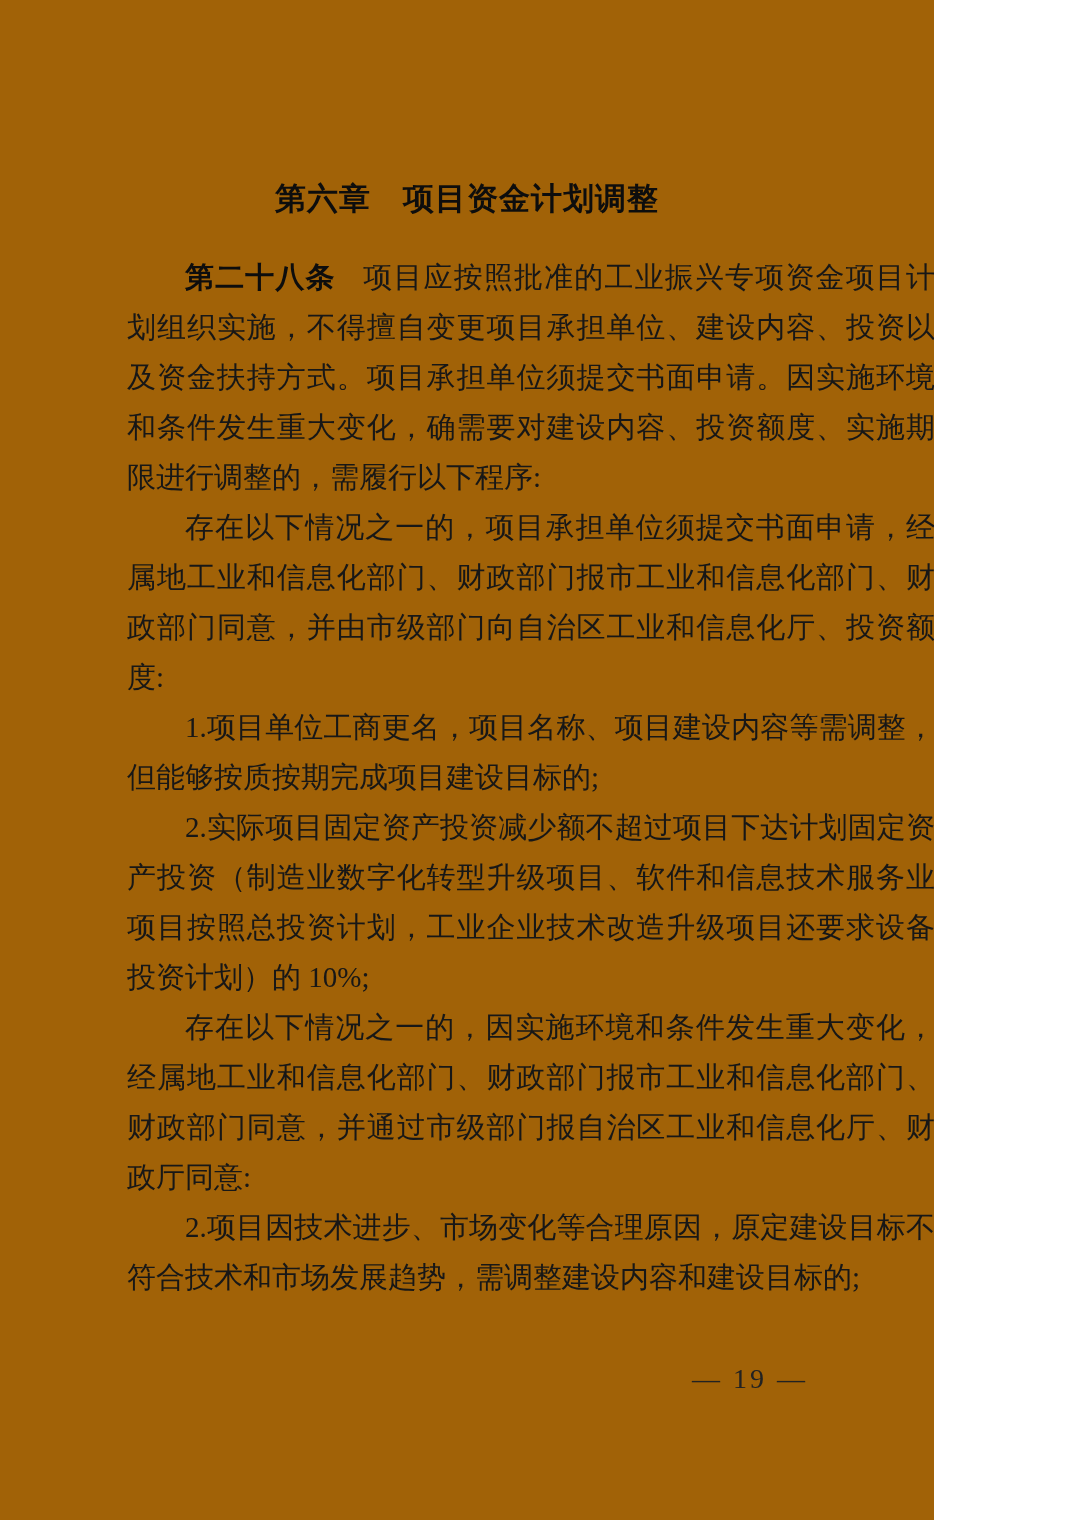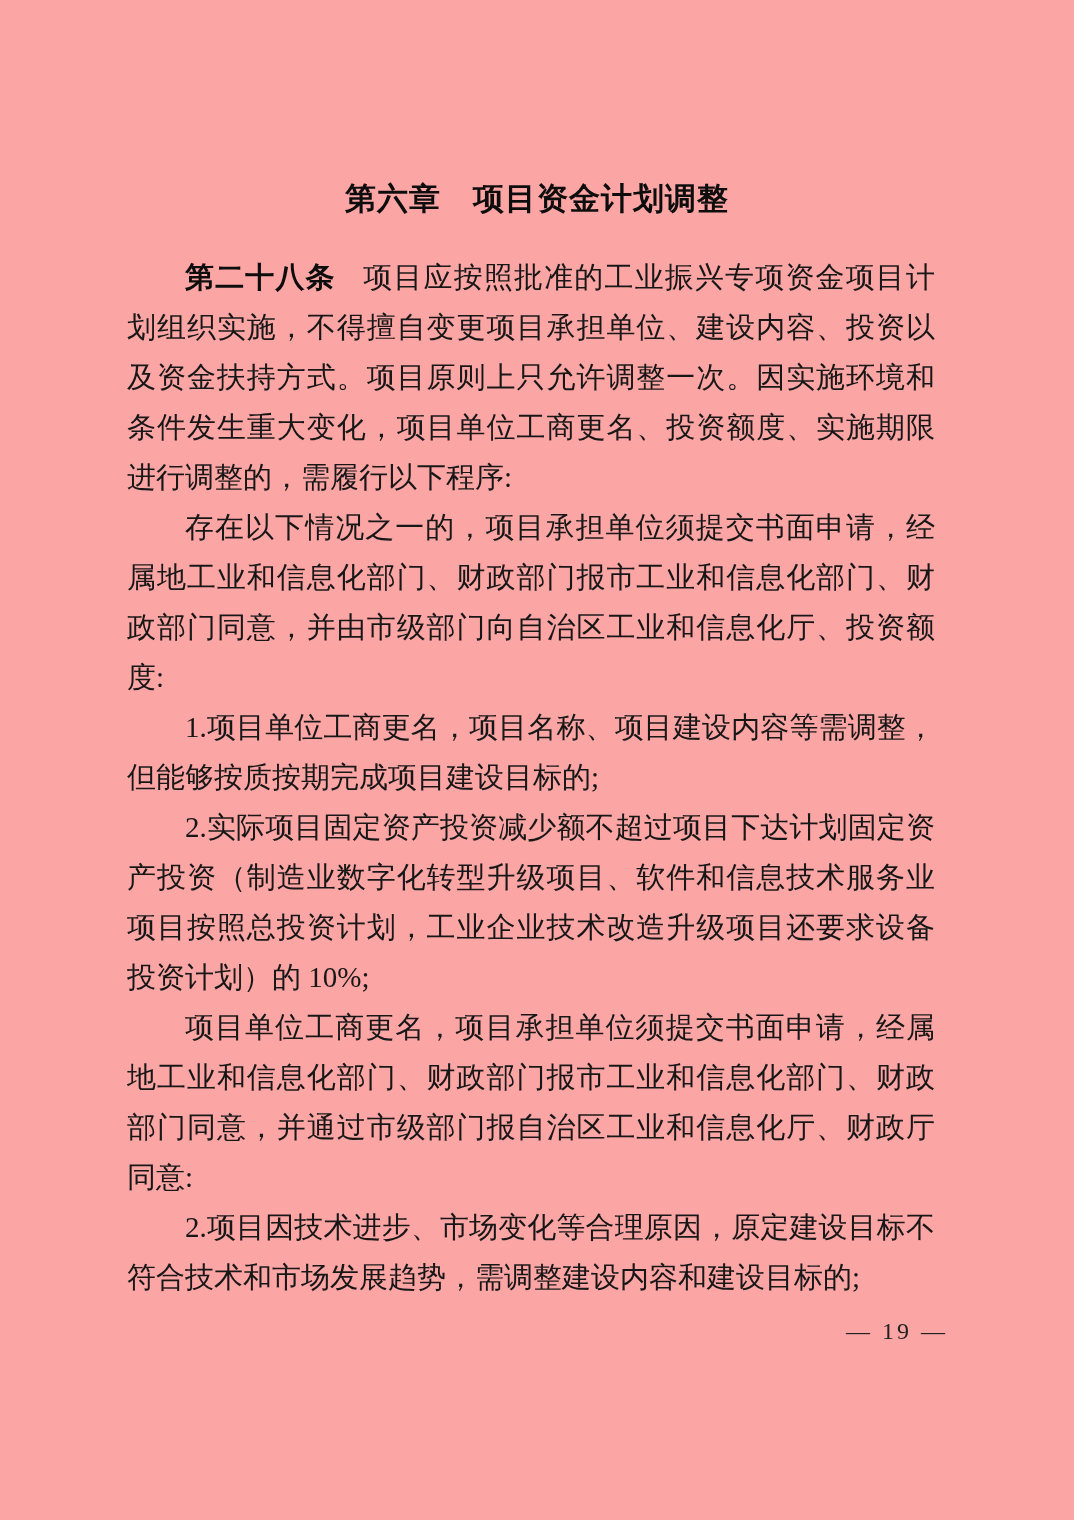--- a/index.html
+++ b/index.html
@@ -2,23 +2,23 @@
 <html><head>
 <meta charset="utf-8">
 <style>
   * { margin: 0; padding: 0; box-sizing: border-box; }
   html, body {
     background: #ffffff;
     font-family: "Liberation Serif", "DejaVu Serif", serif;
   }
   .page {
     position: relative;
-    width: 1074px;
+    width: 934px;
     height: 1520px;
-    background: #fca5a5;
+    background: #a16207;
     overflow: hidden;
     color: #161616;
   }
   .chapter-title {
     position: absolute;
     top: 180px;
     left: 0;
     width: 100%;
     text-align: center;
     font-family: "Liberation Sans", "DejaVu Sans", sans-serif;
@@ -47,47 +47,47 @@
     font-family: Liberation Serif, serif;
     font-weight: 700;
     color: #0d0d0d;
     margin-right: 0.95em;
   }
   .para.continues {
     text-align-last: justify;
   }
   .page-footer {
     position: absolute;
-    top: 1316px;
+    top: 1364px;
     right: 126px;
-    font-size: 24px;
+    font-size: 28px;
     line-height: 30px;
     letter-spacing: 3px;
     color: #222222;
   }
 </style>
 </head>
 <body>
 
 <div class="page">
 
   <h1 class="chapter-title">第六章　项目资金计划调整</h1>
 
   <div class="body-text">
 
-    <p class="para"><span class="lead">第二十八条</span><span>项目应按照批准的工业振兴专项资金项目计划组织实施，不得擅自变更项目承担单位、建设内容、投资以及资金扶持方式。项目原则上只允许调整一次。因实施环境和条件发生重大变化，项目单位工商更名、投资额度、实施期限进行调整的，需履行以下程序:</span></p>
+    <p class="para"><span class="lead">第二十八条</span><span>项目应按照批准的工业振兴专项资金项目计划组织实施，不得擅自变更项目承担单位、建设内容、投资以及资金扶持方式。项目承担单位须提交书面申请。因实施环境和条件发生重大变化，确需要对建设内容、投资额度、实施期限进行调整的，需履行以下程序:</span></p>
 
     <p class="para">存在以下情况之一的，项目承担单位须提交书面申请，经属地工业和信息化部门、财政部门报市工业和信息化部门、财政部门同意，并由市级部门向自治区工业和信息化厅、投资额度:</p>
 
     <p class="para">1.项目单位工商更名，项目名称、项目建设内容等需调整，但能够按质按期完成项目建设目标的;</p>
 
     <p class="para">2.实际项目固定资产投资减少额不超过项目下达计划固定资产投资（制造业数字化转型升级项目、软件和信息技术服务业项目按照总投资计划，工业企业技术改造升级项目还要求设备投资计划）的 10%;</p>
 
 
-    <p class="para">项目单位工商更名，项目承担单位须提交书面申请，经属地工业和信息化部门、财政部门报市工业和信息化部门、财政部门同意，并通过市级部门报自治区工业和信息化厅、财政厅同意:</p>
+    <p class="para">存在以下情况之一的，因实施环境和条件发生重大变化，经属地工业和信息化部门、财政部门报市工业和信息化部门、财政部门同意，并通过市级部门报自治区工业和信息化厅、财政厅同意:</p>
 
     <p class="para">2.项目因技术进步、市场变化等合理原因，原定建设目标不符合技术和市场发展趋势，需调整建设内容和建设目标的;</p>
 
 
   </div>
 
   <div class="page-footer">— 19 —</div>
 
 </div>
 

